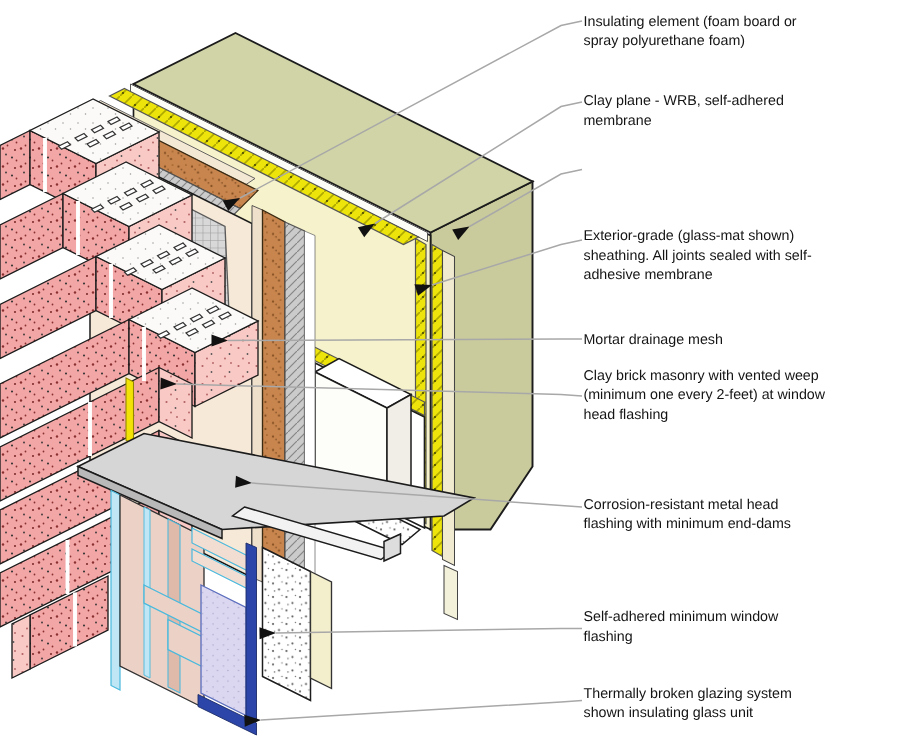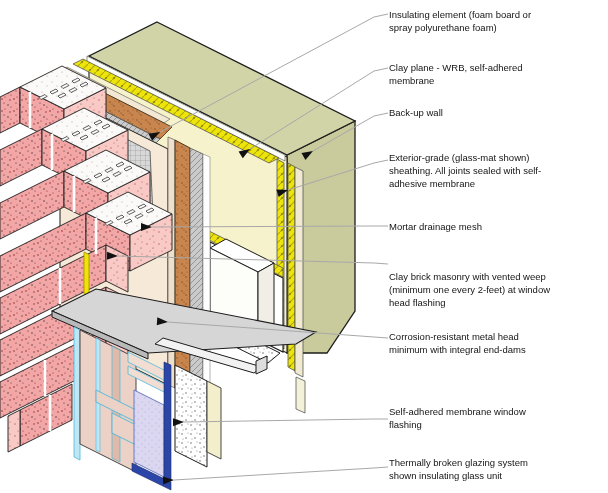--- a/index.html
+++ b/index.html
@@ -231,21 +231,20 @@
     <polygon points="0,0 11,-4 11,4" transform="translate(152,227) rotate(180)"></polygon>
     <polygon points="0,0 11,-4 11,4" transform="translate(118,256) rotate(181.6)"></polygon>
     <polygon points="0,0 11,-4 11,4" transform="translate(168,322) rotate(184)"></polygon>
     <polygon points="0,0 11,-4 11,4" transform="translate(184,422) rotate(179)"></polygon>
     <polygon points="0,0 11,-4 11,4" transform="translate(174,480) rotate(177.4)"></polygon>
   </g>
 </svg>
 
 <div class="callout" style="top:8px">Insulating element (foam board or spray polyurethane foam)</div>
 <div class="callout" style="top:61px">Clay plane - WRB, self-adhered membrane</div>
-<div class="callout" style="top:106px">Back-up wall</div>
 <div class="callout" style="top:220px">Mortar drainage mesh</div>
 <div class="callout" style="top:151px">Exterior-grade (glass-mat shown) sheathing. All joints sealed with self-adhesive membrane</div>
-<div class="callout" style="top:270px">Clay brick masonry with vented weep (minimum one every 2-feet) at window head flashing</div>
-<div class="callout" style="top:330px">Corrosion-resistant metal head minimum with integral end-dams</div>
-<div class="callout" style="top:405px">Self-adhered membrane window flashing</div>
+<div class="callout" style="top:244px">Clay brick masonry with vented weep (minimum one every 2-feet) at window head flashing</div>
+<div class="callout" style="top:330px">Corrosion-resistant metal head flashing with minimum end-dams</div>
+<div class="callout" style="top:405px">Self-adhered minimum window flashing</div>
 <div class="callout" style="top:456px">Thermally broken glazing system shown insulating glass unit</div>
 
 </div>
 
 </body></html>

